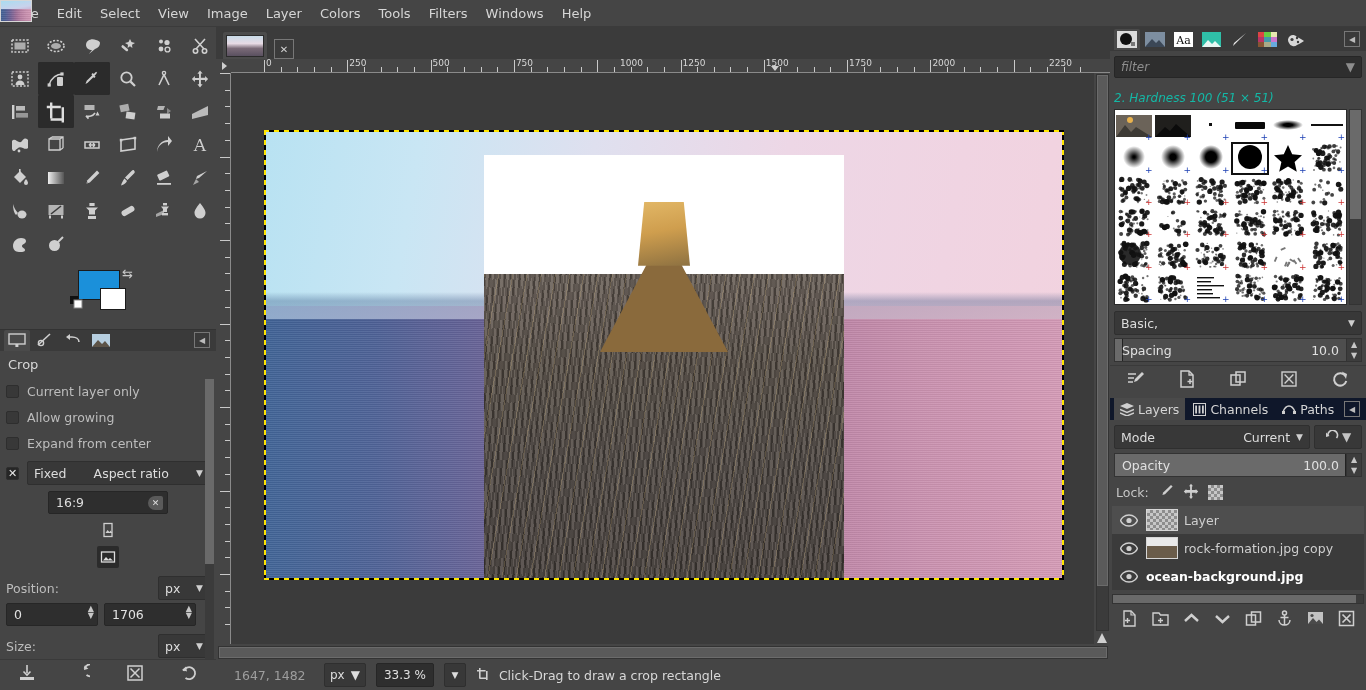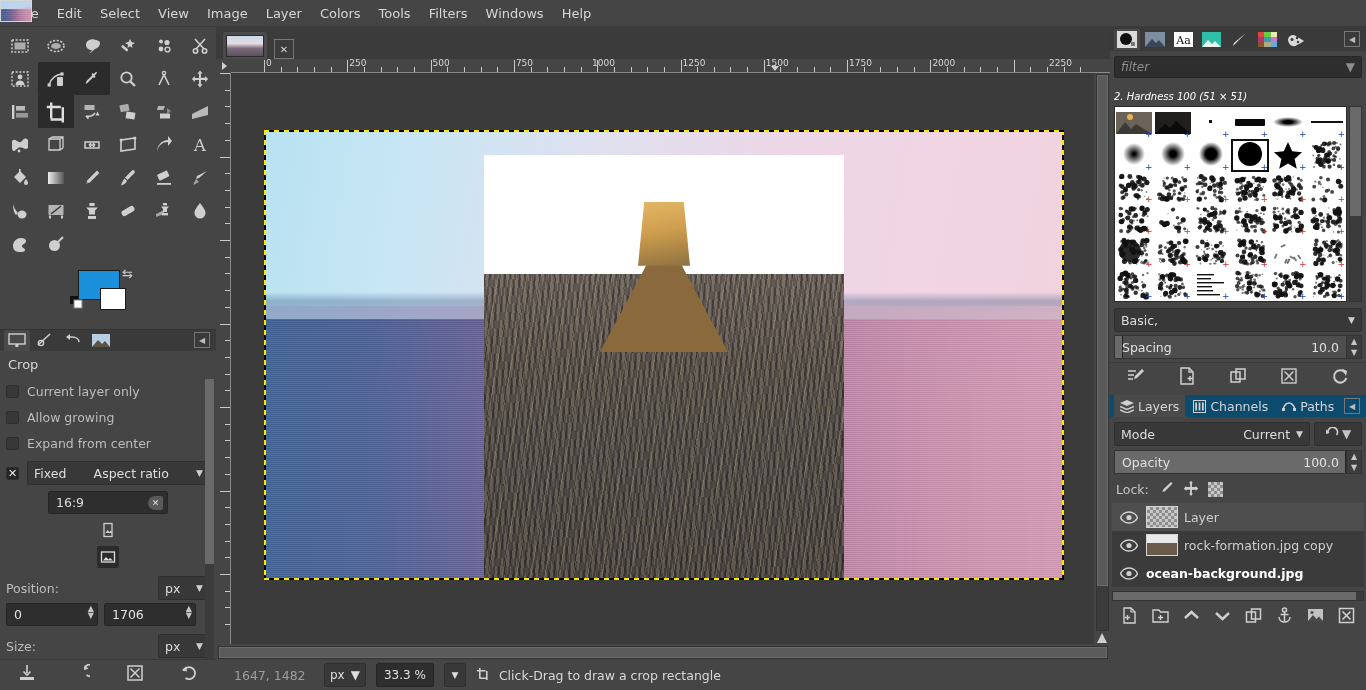--- a/index.html
+++ b/index.html
@@ -210,21 +210,21 @@
 
   
   .rightcol { width: 256px; flex: 0 0 256px; background: #454545; display: flex; flex-direction: column; }
   .rdock-tabs { height: 24px; background: #3a3a3a; display: flex; align-items: center; padding-left: 4px; gap: 2px; }
   .filterrow { margin: 5px 4px 8px 4px; }
   .filterentry {
     background: #2e2e2e; border: 1px solid #262626; border-radius: 2px; height: 22px;
     display: flex; align-items: center; justify-content: space-between; padding: 0 6px;
     font-size: 12px; color: #8d8d8d; font-style: italic;
   }
-  .brushlabel { font-size: 10px; font-style: italic; color: #ffffff; padding: 5px 0 4px 4px; }
+  .brushlabel { font-size: 12px; font-style: italic; color: #14b8a6; padding: 5px 0 4px 4px; }
   .brushpanel { margin: 0 4px; display: flex; }
   .brushgrid {
     flex: 1; height: 196px; background: #fff; display: grid;
     grid-template-columns: repeat(6, 1fr); grid-template-rows: repeat(6, 1fr);
     border: 1px solid #2b2b2b;
   }
   .bcell { position: relative; display: flex; align-items: center; justify-content: center; }
   .bcell.sel { outline: 2px solid #111; outline-offset: -2px; z-index: 2; }
   .bcell .plus { position: absolute; right: 1px; bottom: 0; font-size: 9px; color: #1b3fb3; line-height: 1; }
   .bcell .plus.red { color: #c33; }
@@ -238,21 +238,21 @@
     display: flex; align-items: center; justify-content: space-between; padding: 0 7px;
     font-size: 12.5px; color: #e0e0e0; position: relative;
   }
   .slider .fillbar { position:absolute; left:0; top:0; bottom:0; width:8px; background:#6a6a6a; border-right:1px solid #222;}
   .slider span { position: relative; }
   .spinarrows { width: 15px; background: #3d3d3d; border: 1px solid #333; border-left: none; display: flex; flex-direction: column; align-items: center; justify-content: space-around; font-size: 8px; color: #c7c7c7; }
 
   .brushtoolbar { height: 30px; display: flex; align-items: center; justify-content: space-around; margin-top: 3px; border-top: 1px solid #3a3a3a;}
 
   .layerdock { margin-top: 3px; display: flex; flex-direction: column; flex: 1 1 auto; min-height: 0; }
-  .ltabs { height: 22px; background: #0c4a6e; display: flex; align-items: center; gap: 2px; padding-left: 4px; }
+  .ltabs { height: 22px; background: #0f172a; display: flex; align-items: center; gap: 2px; padding-left: 4px; }
   .ltab { height: 22px; display: flex; align-items: center; gap: 4px; padding: 0 6px; font-size: 12.5px; color: #d5d5d5; }
   .ltab.sel { background: #4a4a4a; }
   .ltabs .sp { flex: 1; }
 
   .moderow { display: flex; margin: 5px 4px 0 4px; gap: 4px; }
   .moderow .combo { flex: 1; }
   .revert-btn { width: 48px; height: 24px; background: #383838; border: 1px solid #2f2f2f; border-radius: 2px; display: flex; align-items: center; justify-content: center; gap: 3px; }
   .opacityrow { margin: 4px 4px 0 4px; display: flex; }
   .lockrow { display: flex; align-items: center; gap: 9px; margin: 6px 0 4px 6px; font-size: 12.5px; color: #c6c6c6; }
 
@@ -764,21 +764,21 @@
               <div class="tick" style="left: 232.92px; height: 5px;"></div>
               <div class="tick" style="left: 249.58px; height: 5px;"></div>
               <div class="tick" style="left: 266.24px; height: 5px;"></div>
               <div class="tick" style="left: 282.9px; height: 12px;"></div>
               <div class="tlabel" style="left: 282.9px;">750</div>
               <div class="tick" style="left: 299.56px; height: 5px;"></div>
               <div class="tick" style="left: 316.22px; height: 5px;"></div>
               <div class="tick" style="left: 332.88px; height: 5px;"></div>
               <div class="tick" style="left: 349.54px; height: 5px;"></div>
               <div class="tick" style="left: 366.2px; height: 12px;"></div>
-              <div class="tlabel" style="left: 359px;">1000</div>
+              <div class="tlabel" style="left: 387px;">1000</div>
               <div class="tick" style="left: 382.86px; height: 5px;"></div>
               <div class="tick" style="left: 399.52px; height: 5px;"></div>
               <div class="tick" style="left: 416.18px; height: 5px;"></div>
               <div class="tick" style="left: 432.84px; height: 5px;"></div>
               <div class="tick" style="left: 449.5px; height: 12px;"></div>
               <div class="tlabel" style="left: 449.5px;">1250</div>
               <div class="tick" style="left: 466.16px; height: 5px;"></div>
               <div class="tick" style="left: 482.82px; height: 5px;"></div>
               <div class="tick" style="left: 499.48px; height: 5px;"></div>
               <div class="tick" style="left: 516.14px; height: 5px;"></div>

